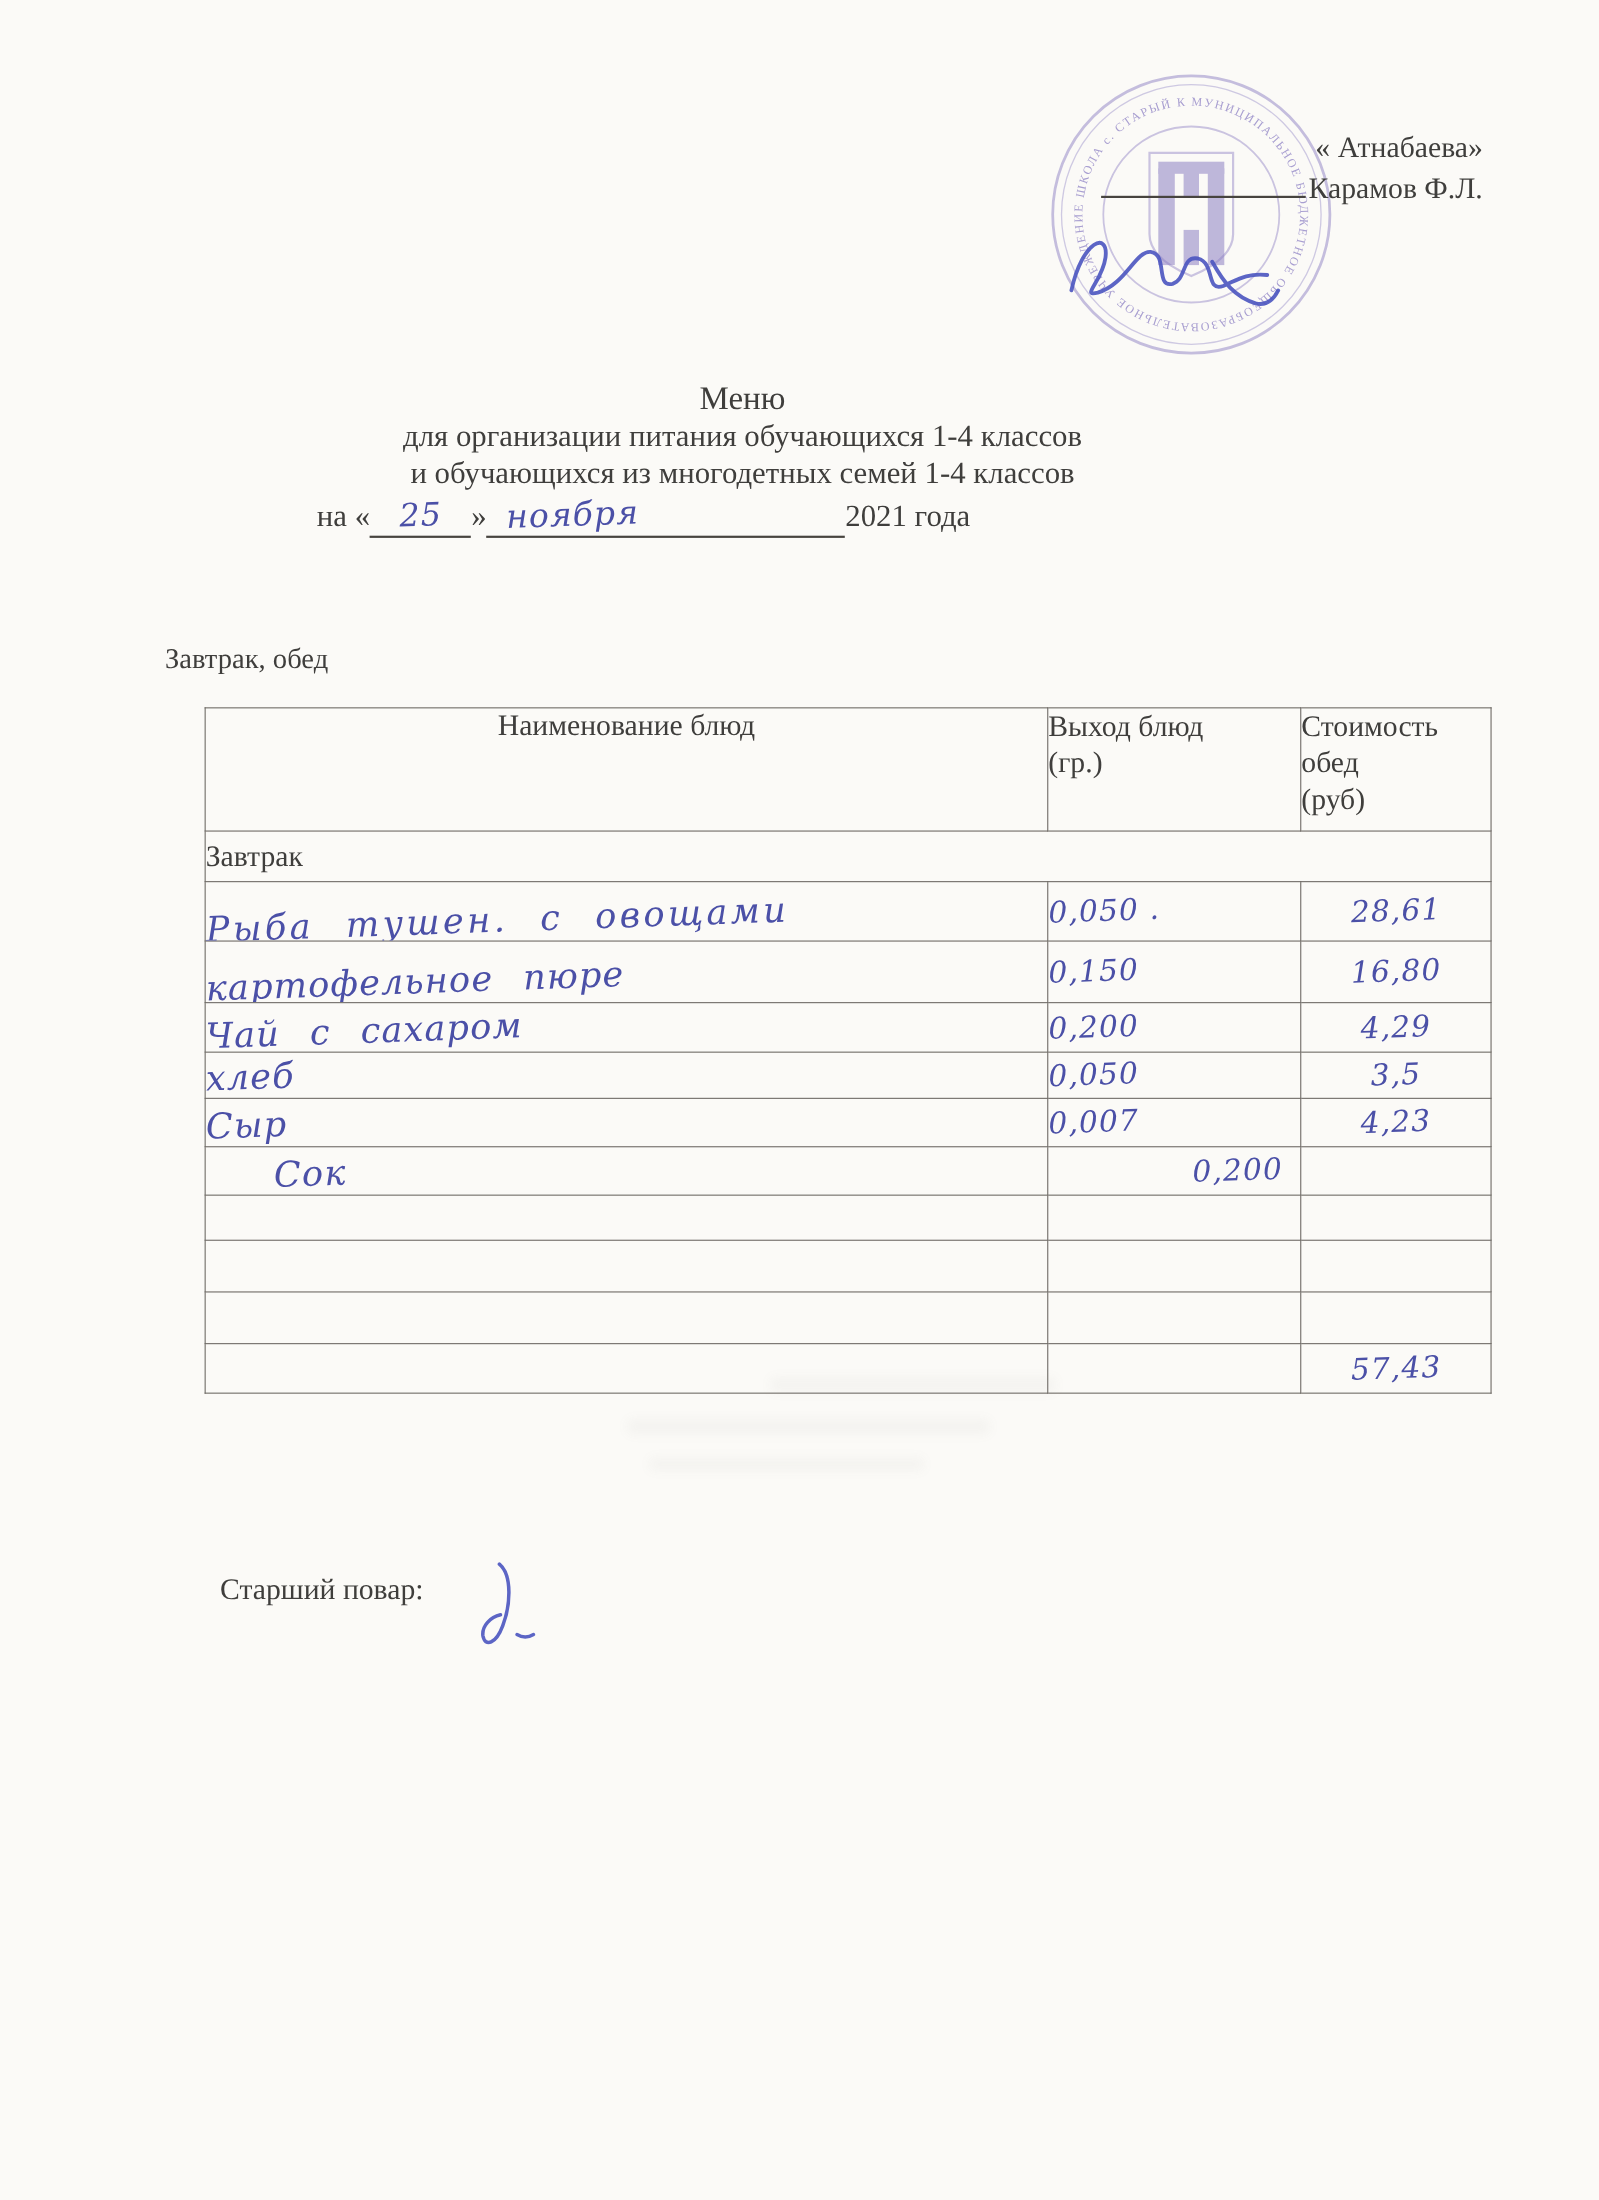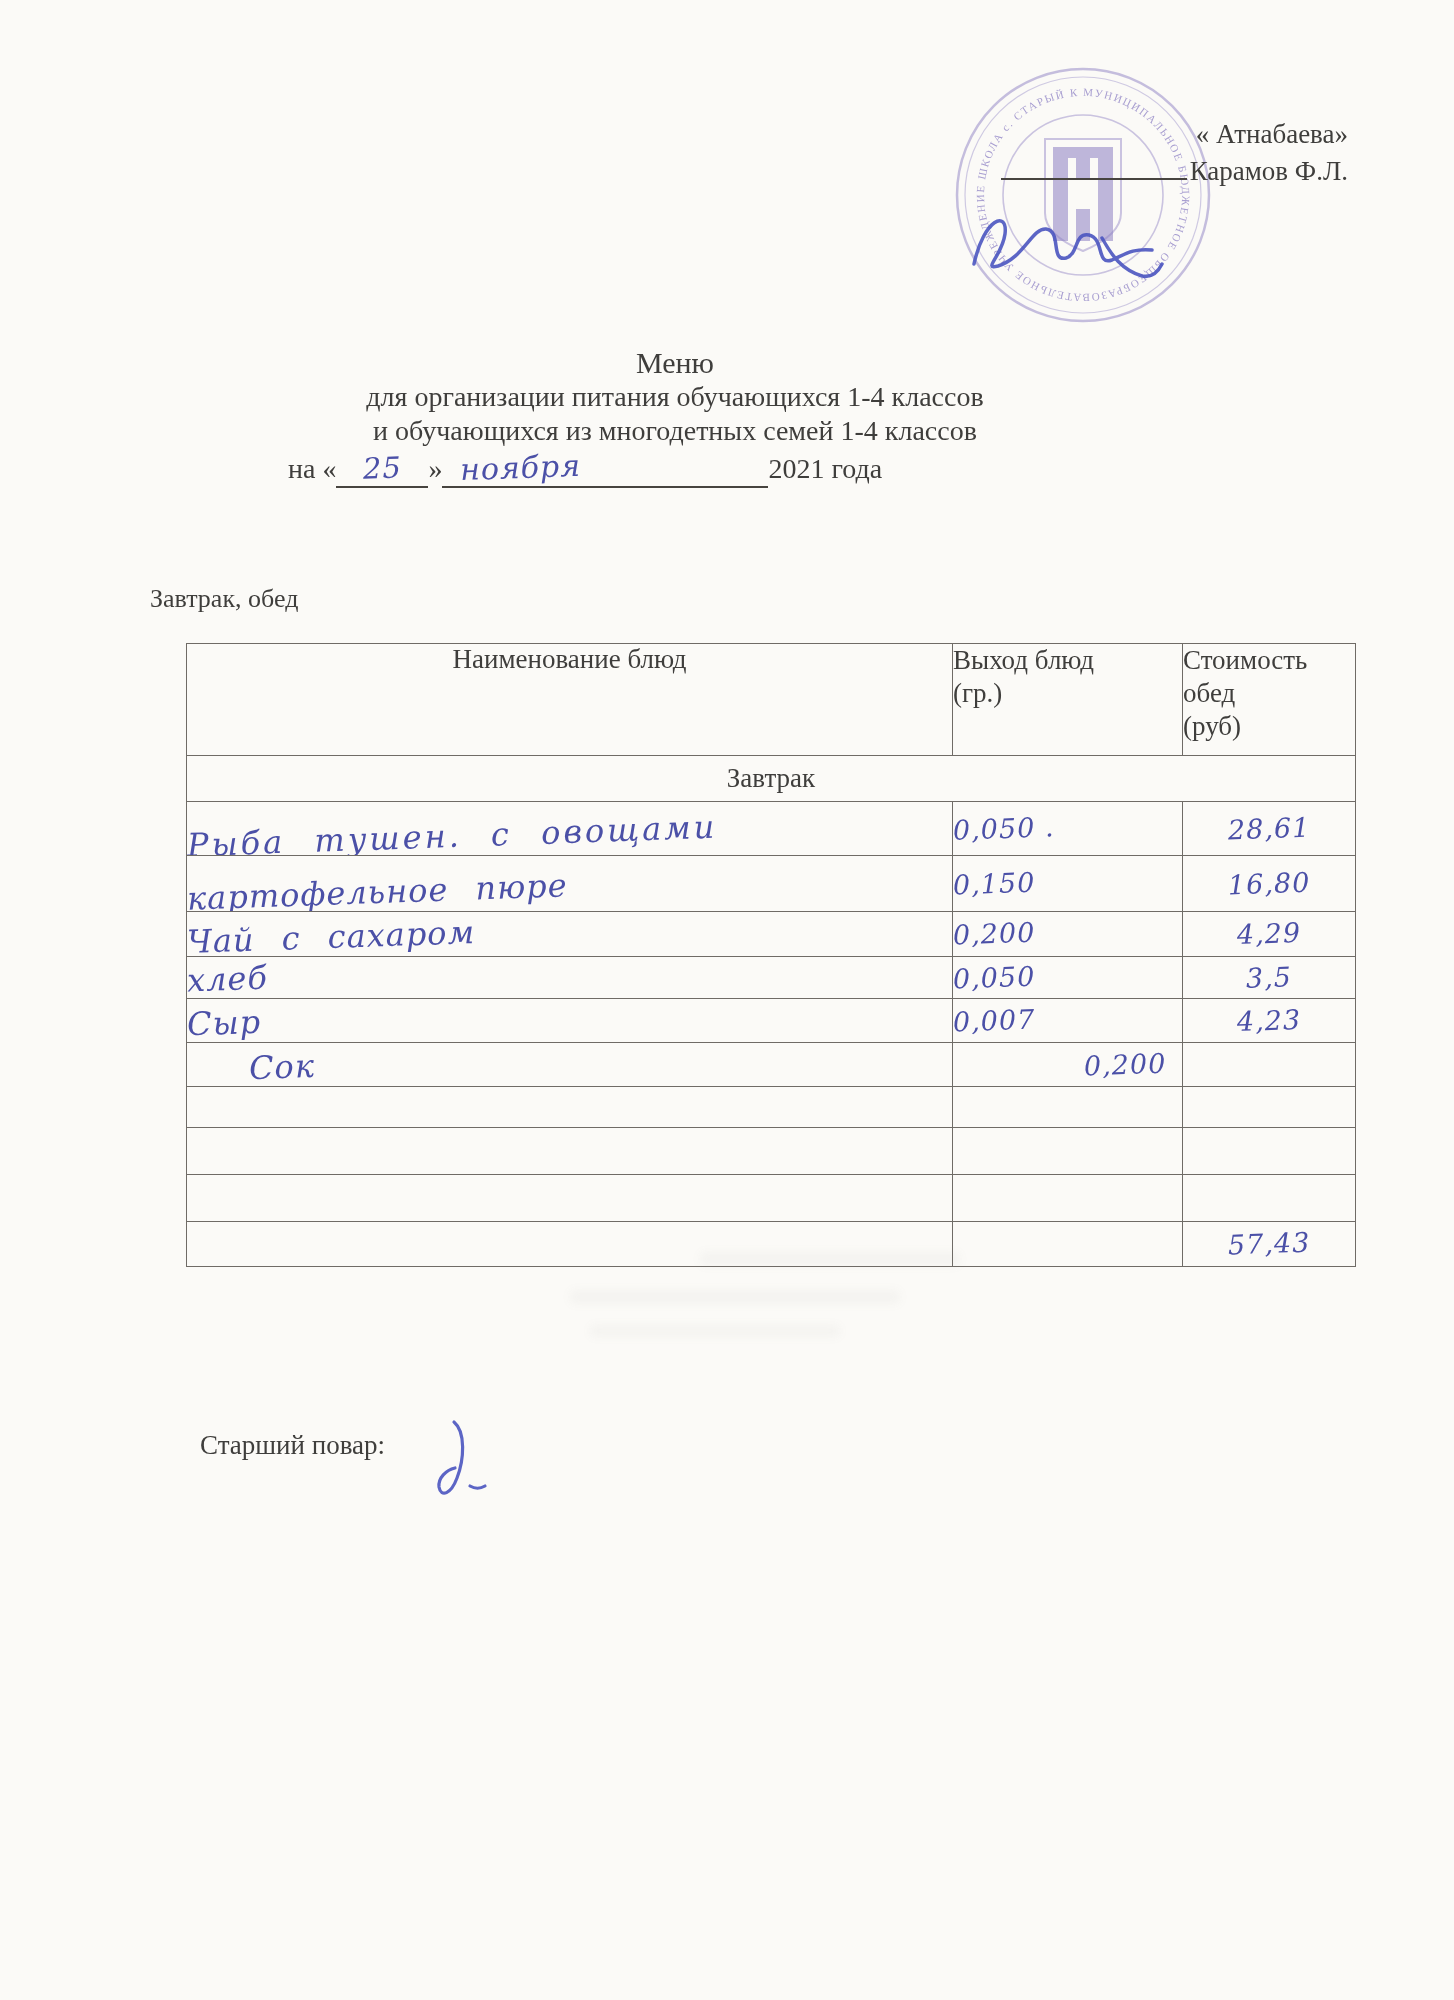--- a/index.html
+++ b/index.html
@@ -48,21 +48,21 @@
   }
   
   .menu-table-wrap{position:absolute;left:186px;top:643px;z-index:3;}
   table.menu{border-collapse:collapse;table-layout:fixed;width:1169px;}
   table.menu td,table.menu th{
     border:1px solid #6f6b66;padding:0;margin:0;
     font-weight:normal;font-size:27px;overflow:hidden;
   }
   th.h-name{vertical-align:top;padding-top:8px;text-align:center;}
   th.h-weight,th.h-price{vertical-align:top;padding-top:8px;text-align:left;white-space:pre-line;line-height:33px;}
-  td.meal-cell{text-align:center;vertical-align:middle;font-size:26px;}
+  td.meal-cell{text-align:left;vertical-align:middle;font-size:26px;}
   td.c-name{text-align:left;vertical-align:bottom;padding:0 0 3px 30px;}
   td.c-weight{text-align:left;vertical-align:middle;padding-left:38px;}
   td.c-price{text-align:center;vertical-align:middle;}
   td.c-name .hw{font-size:32px;word-spacing:16px;}
   td.c-weight .hw,td.c-price .hw{font-size:27px;}
   tr.r-sok td.c-name{padding-left:62px;}
   tr.r-sok td.c-weight{text-align:right;padding-right:16px;padding-left:0;}
   
   .cook-row{position:absolute;left:200px;top:1430px;font-size:27px;z-index:3;}
   .cook-sign{position:absolute;left:424px;top:1414px;width:74px;height:96px;z-index:3;}

